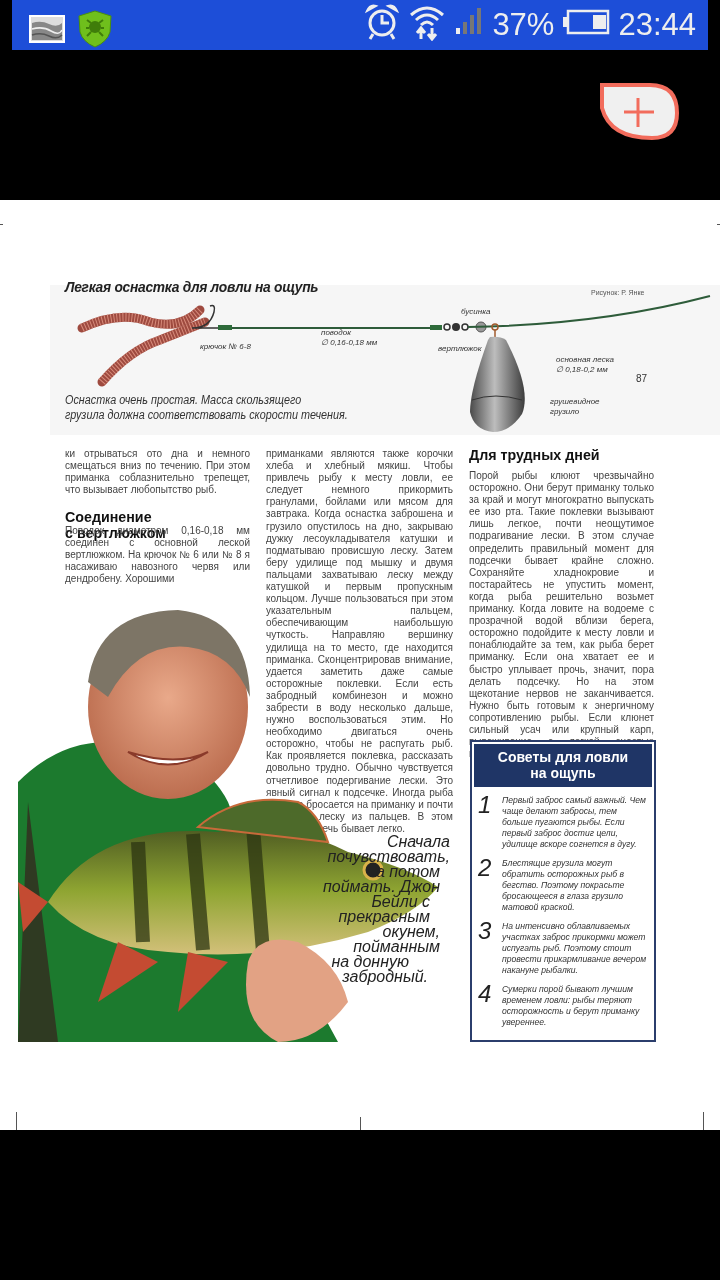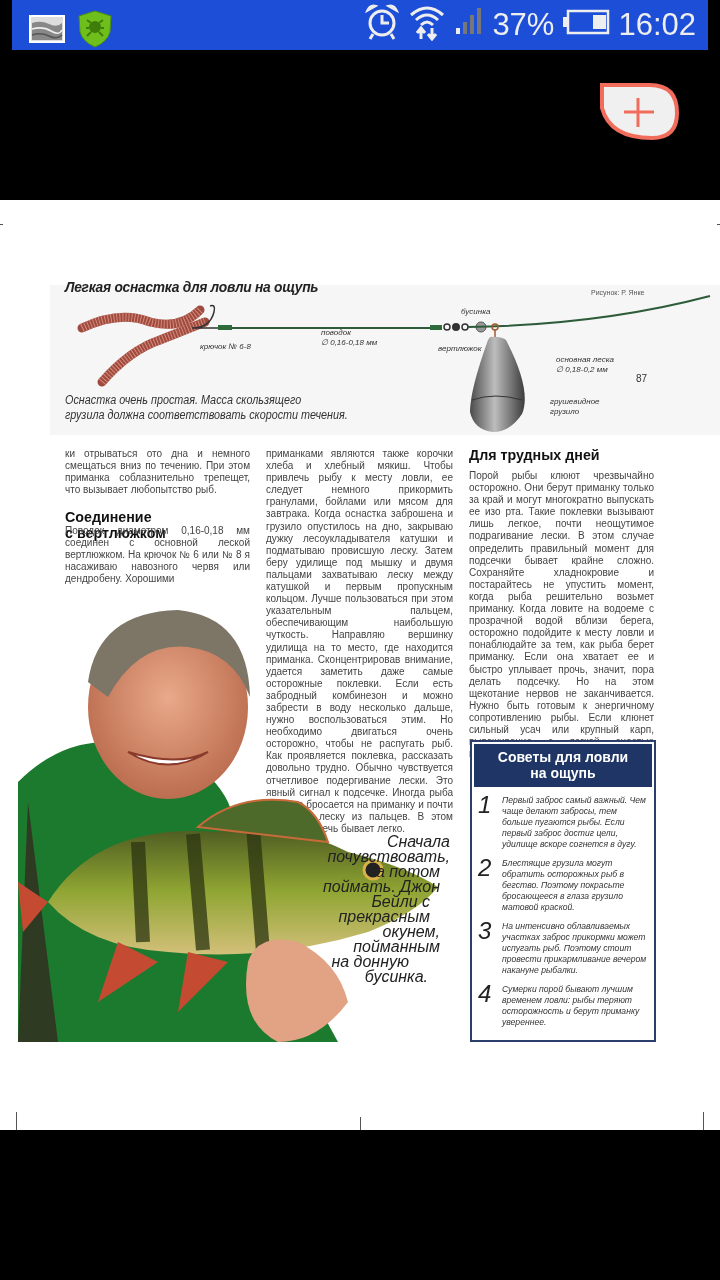--- a/index.html
+++ b/index.html
@@ -83,21 +83,21 @@
         </svg>
     </span>
     <span>37%</span>
     <span>
       <svg width="48" height="26" viewBox="0 0 48 26">
           <rect x="6" y="2" width="40" height="22" fill="none" stroke="#eee" stroke-width="2.5"></rect>
           <rect x="1" y="8" width="5" height="10" fill="#eee"></rect>
           <rect id="batfill" x="31" y="6" width="13" height="14" fill="#eee"></rect>
         </svg>
     </span>
-    <span>16:02</span>
+    <span>23:44</span>
   </div>
 </div>
 
 <div class="viewer"></div>
 <div class="add-btn">
   <svg width="80" height="57" viewBox="0 0 80 57">
     <path d="M2 2 H50 Q77 2 77 30 Q77 55 52 55 Q10 55 2 25 Z" fill="#f0f0f0" stroke="#f26c5c" stroke-width="4"></path>
     <path d="M38 15 V44 M24 29 H54" stroke="#f26c5c" stroke-width="3"></path>
   </svg>
 </div>
@@ -200,21 +200,21 @@
     <path d="M100 340 L80 400 L140 360 Z M170 350 L160 410 L210 360 Z" fill="#c44b32"></path>
     <circle cx="355" cy="268" r="9" fill="#222" stroke="#d9b24a" stroke-width="3"></circle>
     <path d="M230 360 Q240 330 280 340 Q320 360 330 400 Q300 440 260 440 Q220 420 230 360 Z" fill="#e2a284"></path>
   </svg>
   <div class="photo-caption">
     <span>Сначала почувствовать,</span>
     <span style="margin-right:10px">а потом поймать. Джон</span>
     <span style="margin-right:20px">Бейли с прекрасным</span>
     <span style="margin-right:10px">окунем, пойманным</span>
     <span style="margin-right:41px">на донную</span>
-    <span style="margin-right:22px">бусинка.</span>
+    <span style="margin-right:22px">забродный.</span>
   </div>
 
   <div class="tips">
     <div class="tips-head">
       <div>Советы для ловли</div>
       <div>на ощупь</div>
     </div>
     <div class="tip">
       <span class="tip-num">1</span>
       <span>Первый заброс самый важный. Чем чаще делают забросы, тем больше пугаются рыбы. Если первый заброс достиг цели, удилище вскоре согнется в дугу.</span>

